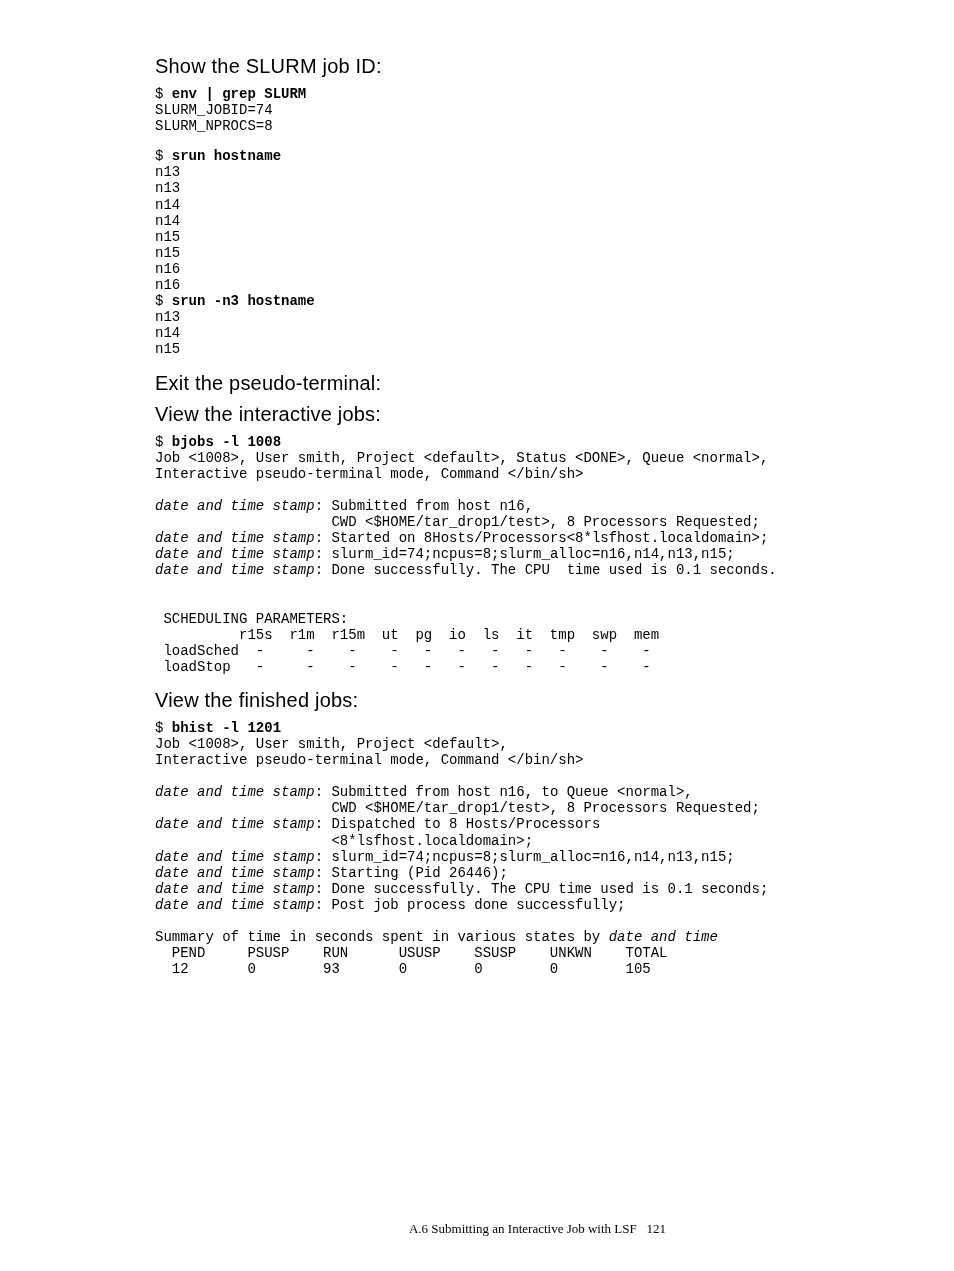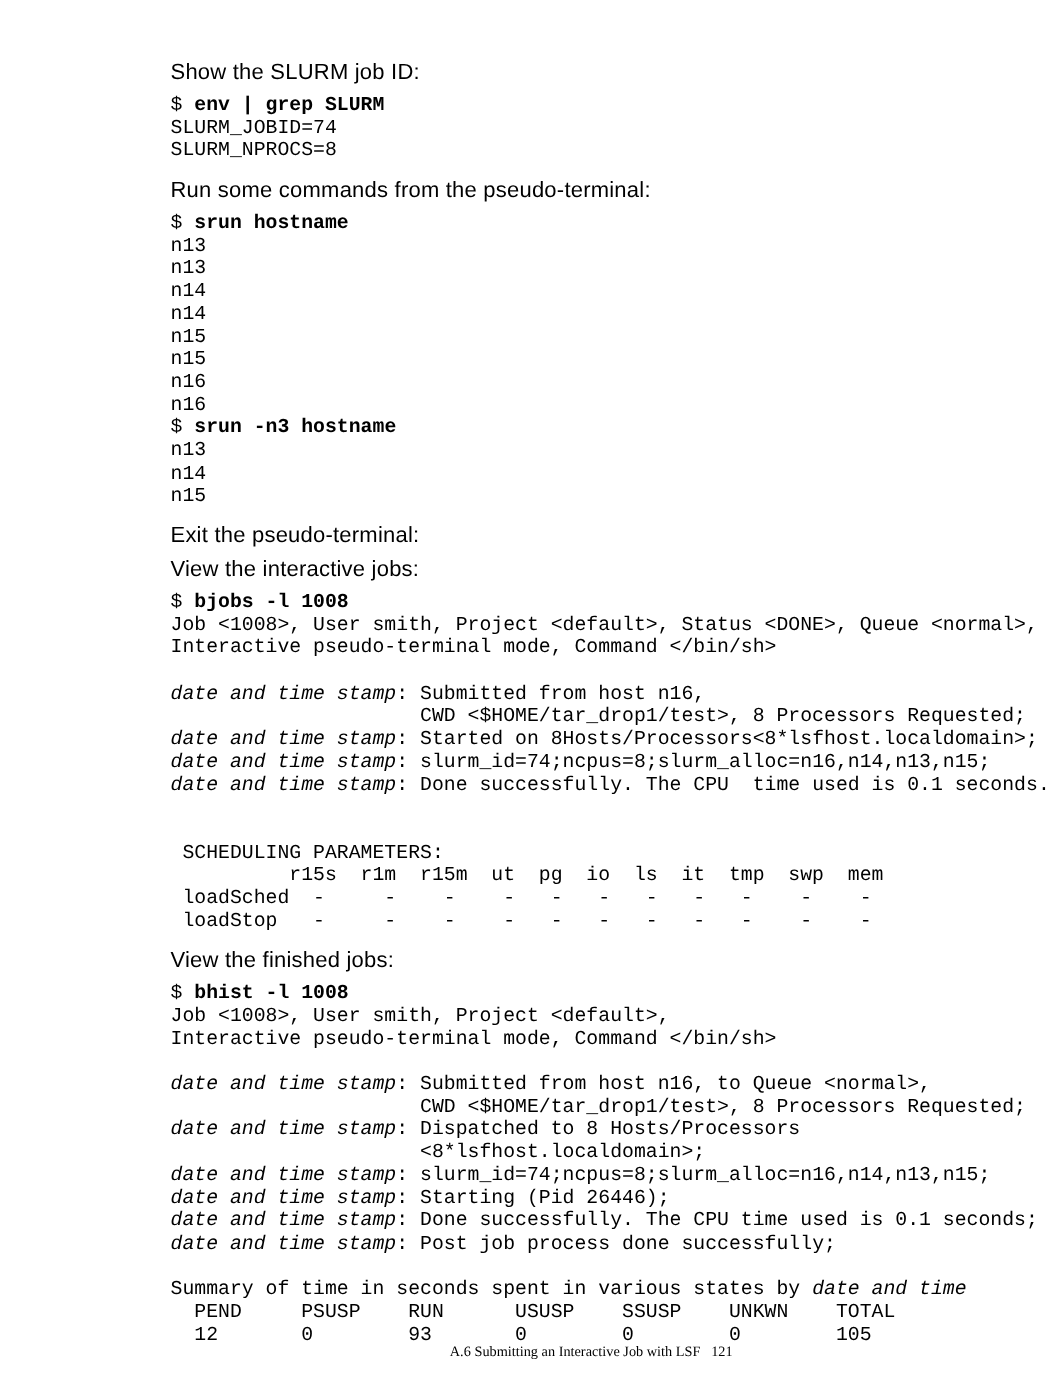--- a/index.html
+++ b/index.html
@@ -18,21 +18,21 @@
   }
   h2.section {
     font-family: "Helvetica Neue", Helvetica, Arial, sans-serif;
     font-weight: 400;
     font-size: 20px;
     margin: 0 0 8px 0;
     letter-spacing: 0.2px;
   }
   pre.code {
     font-family: "Courier New", Courier, monospace;
-    font-size: 18px;
+    font-size: 14px;
     line-height: 1.15;
     margin: 0 0 14px 0;
     white-space: pre;
   }
   pre.code .prompt { font-weight: normal; }
   pre.code .b { font-weight: bold; }
   pre.code .i { font-style: italic; }
   .gap-top { margin-top: 22px; }
   .footer {
     position: absolute;
@@ -45,21 +45,20 @@
 </head>
 <body>
 
 <div class="page">
 
   <h2 class="section">Show the SLURM job ID:</h2>
   <pre class="code"><span class="prompt">$ </span><span class="b">env | grep SLURM</span>
 <span>SLURM_JOBID=74
 SLURM_NPROCS=8</span></pre>
 
-  <h2 class="section gap-top">Run some commands from the pseudo-terminal:</h2>
   <pre class="code"><span class="prompt">$ </span><span class="b">srun hostname</span>
 <span>n13
 n13
 n14
 n14
 n15
 n15
 n16
 n16</span>
 <span class="prompt">$ </span><span class="b">srun -n3 hostname</span>
@@ -80,21 +79,21 @@
 <span class="i">date and time stamp</span><span>: slurm_id=74;ncpus=8;slurm_alloc=n16,n14,n13,n15;</span>
 <span class="i">date and time stamp</span><span>: Done successfully. The CPU  time used is 0.1 seconds.</span>
 
 
 <span> SCHEDULING PARAMETERS:</span>
 <span>          r15s  r1m  r15m  ut  pg  io  ls  it  tmp  swp  mem</span>
 <span> loadSched  -     -    -    -   -   -   -   -   -    -    -</span>
 <span> loadStop   -     -    -    -   -   -   -   -   -    -    -</span></pre>
 
   <h2 class="section gap-top">View the finished jobs:</h2>
-  <pre class="code"><span class="prompt">$ </span><span class="b">bhist -l 1008</span>
+  <pre class="code"><span class="prompt">$ </span><span class="b">bhist -l 1201</span>
 <span>Job &lt;1008&gt;, User smith, Project &lt;default&gt;,
 Interactive pseudo-terminal mode, Command &lt;/bin/sh&gt;</span>
 
 <span class="i">date and time stamp</span><span>: Submitted from host n16, to Queue &lt;normal&gt;,</span>
 <span>                     CWD &lt;$HOME/tar_drop1/test&gt;, 8 Processors Requested;</span>
 <span class="i">date and time stamp</span><span>: Dispatched to 8 Hosts/Processors</span>
 <span>                     &lt;8*lsfhost.localdomain&gt;;</span>
 <span class="i">date and time stamp</span><span>: slurm_id=74;ncpus=8;slurm_alloc=n16,n14,n13,n15;</span>
 <span class="i">date and time stamp</span><span>: Starting (Pid 26446);</span>
 <span class="i">date and time stamp</span><span>: Done successfully. The CPU time used is 0.1 seconds;</span>

